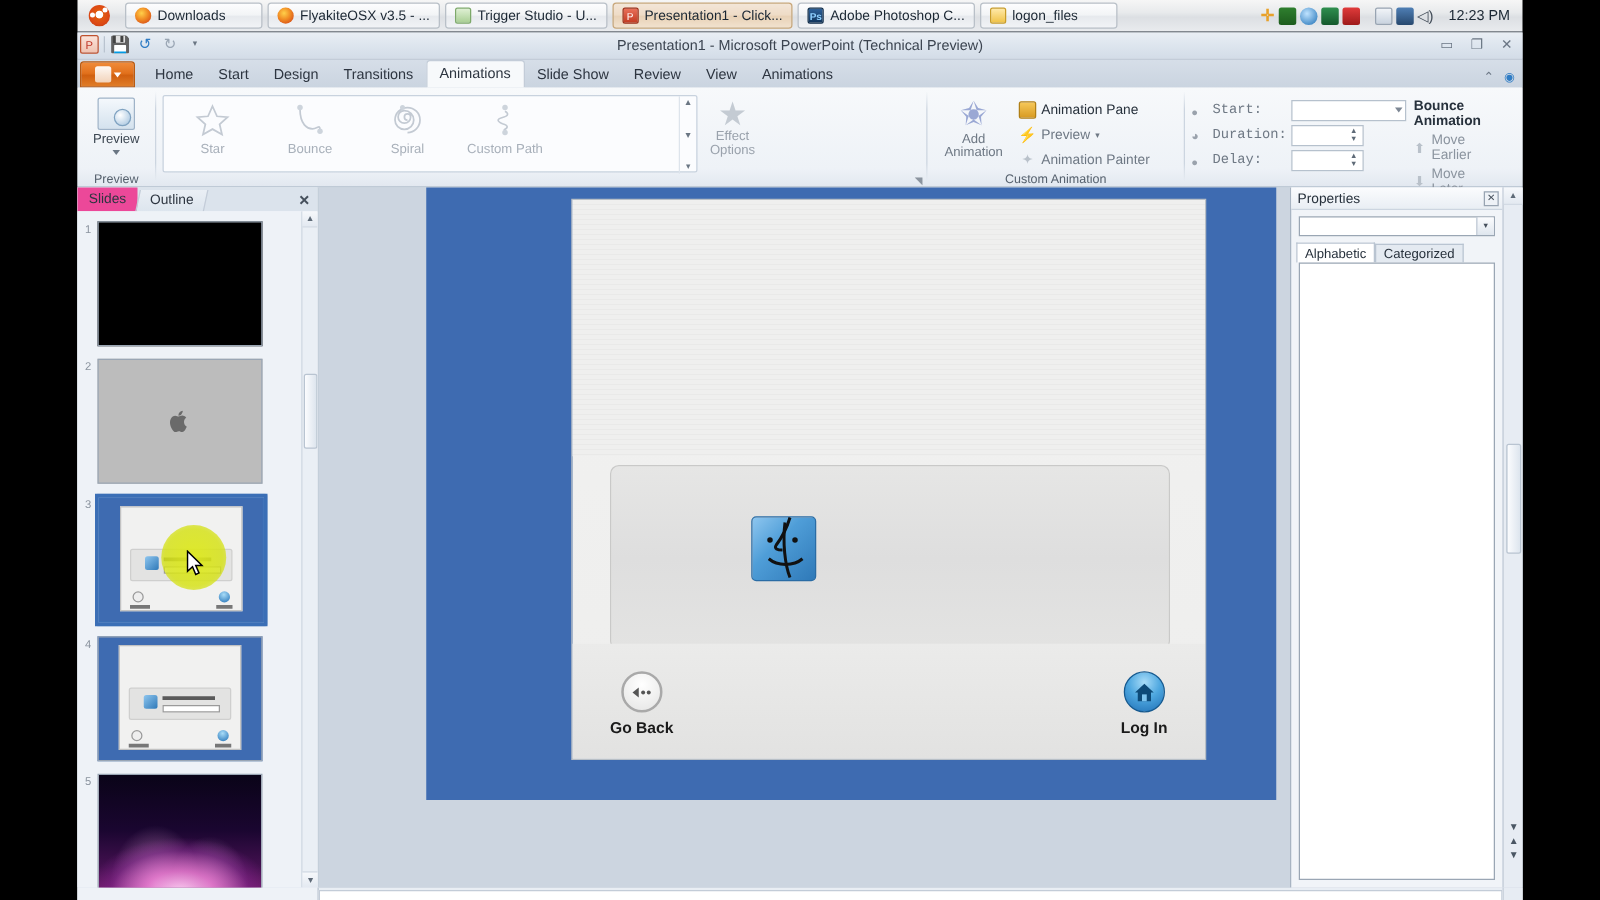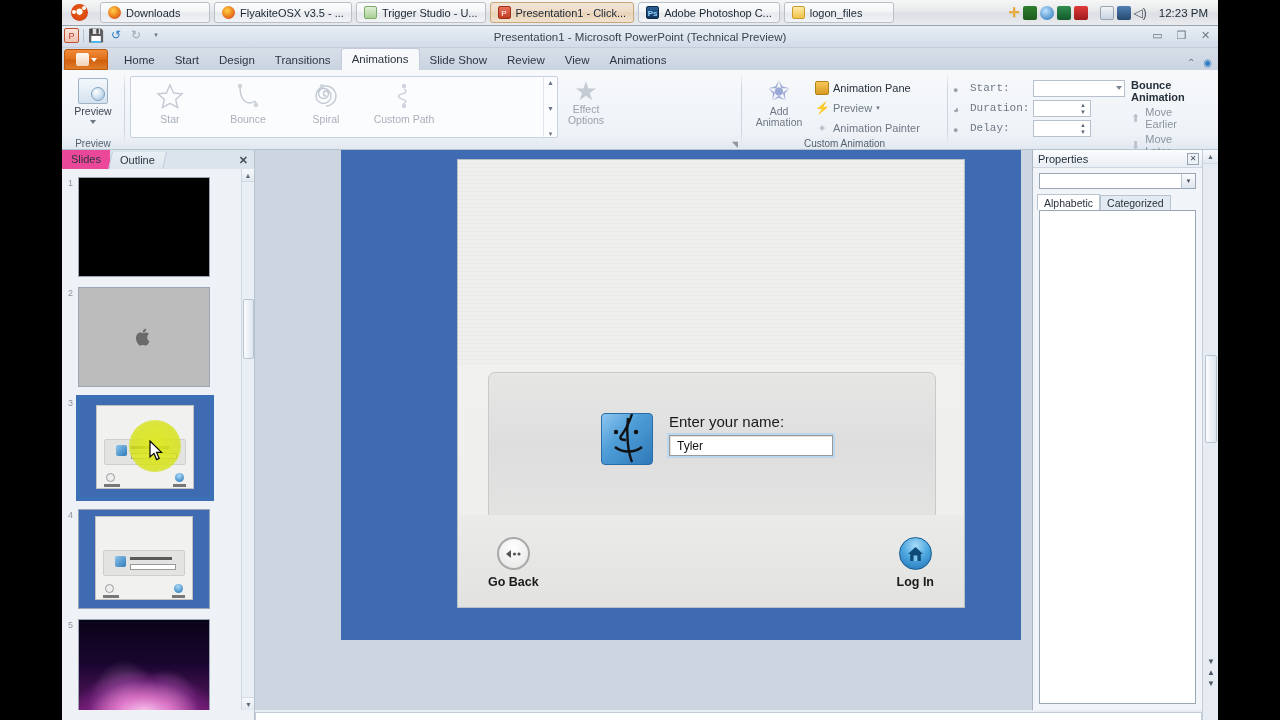--- a/index.html
+++ b/index.html
@@ -570,24 +570,20 @@
             <div class="login-inner">
               <div class="finder-ico">
                 <svg width="52" height="62" viewBox="0 0 52 62">
                   <circle cx="14" cy="22" r="2.2" fill="#111"></circle>
                   <circle cx="34" cy="22" r="2.2" fill="#111"></circle>
                   <path d="M30,4 C27,14 22,22 19,26 C17,29 20,30 24,30" fill="none" stroke="#111" stroke-width="2.4"></path>
                   <path d="M13,37 C20,43 33,43 40,37" fill="none" stroke="#111" stroke-width="2.4"></path>
                   <path d="M26,8 C24,24 26,42 30,52" fill="none" stroke="#111" stroke-width="2.4"></path>
                 </svg>
               </div>
-              <div>
-                <div class="login-label">Enter your name:</div>
-                <div class="name-input">Tyler</div>
-              </div>
             </div>
           </div>
 
           <div class="slide-footer"></div>
 
           <div class="goback">
             <div class="goback-circle">
               <svg width="18" height="10" viewBox="0 0 18 10">
                 <path d="M7,1 L2,5 L7,9 Z" fill="#555"></path>
                 <circle cx="10.5" cy="5" r="1.6" fill="#555"></circle>

